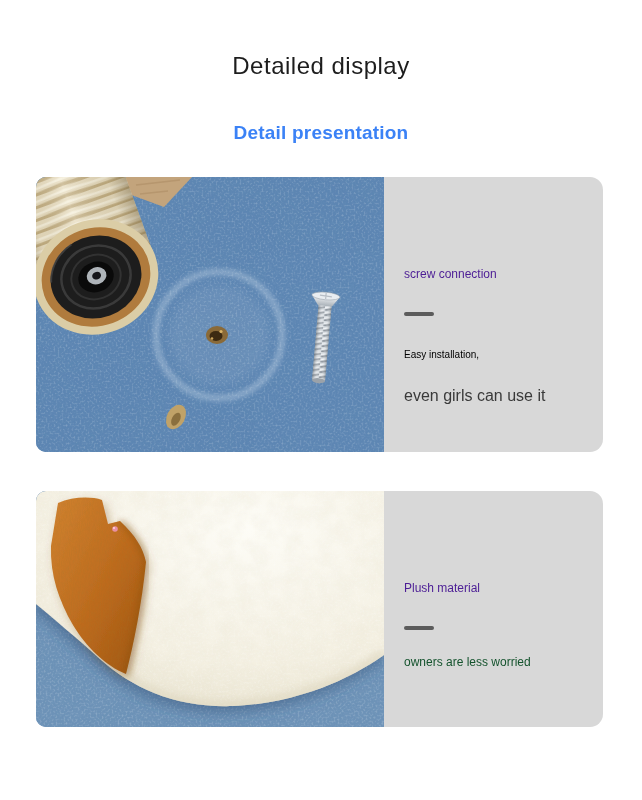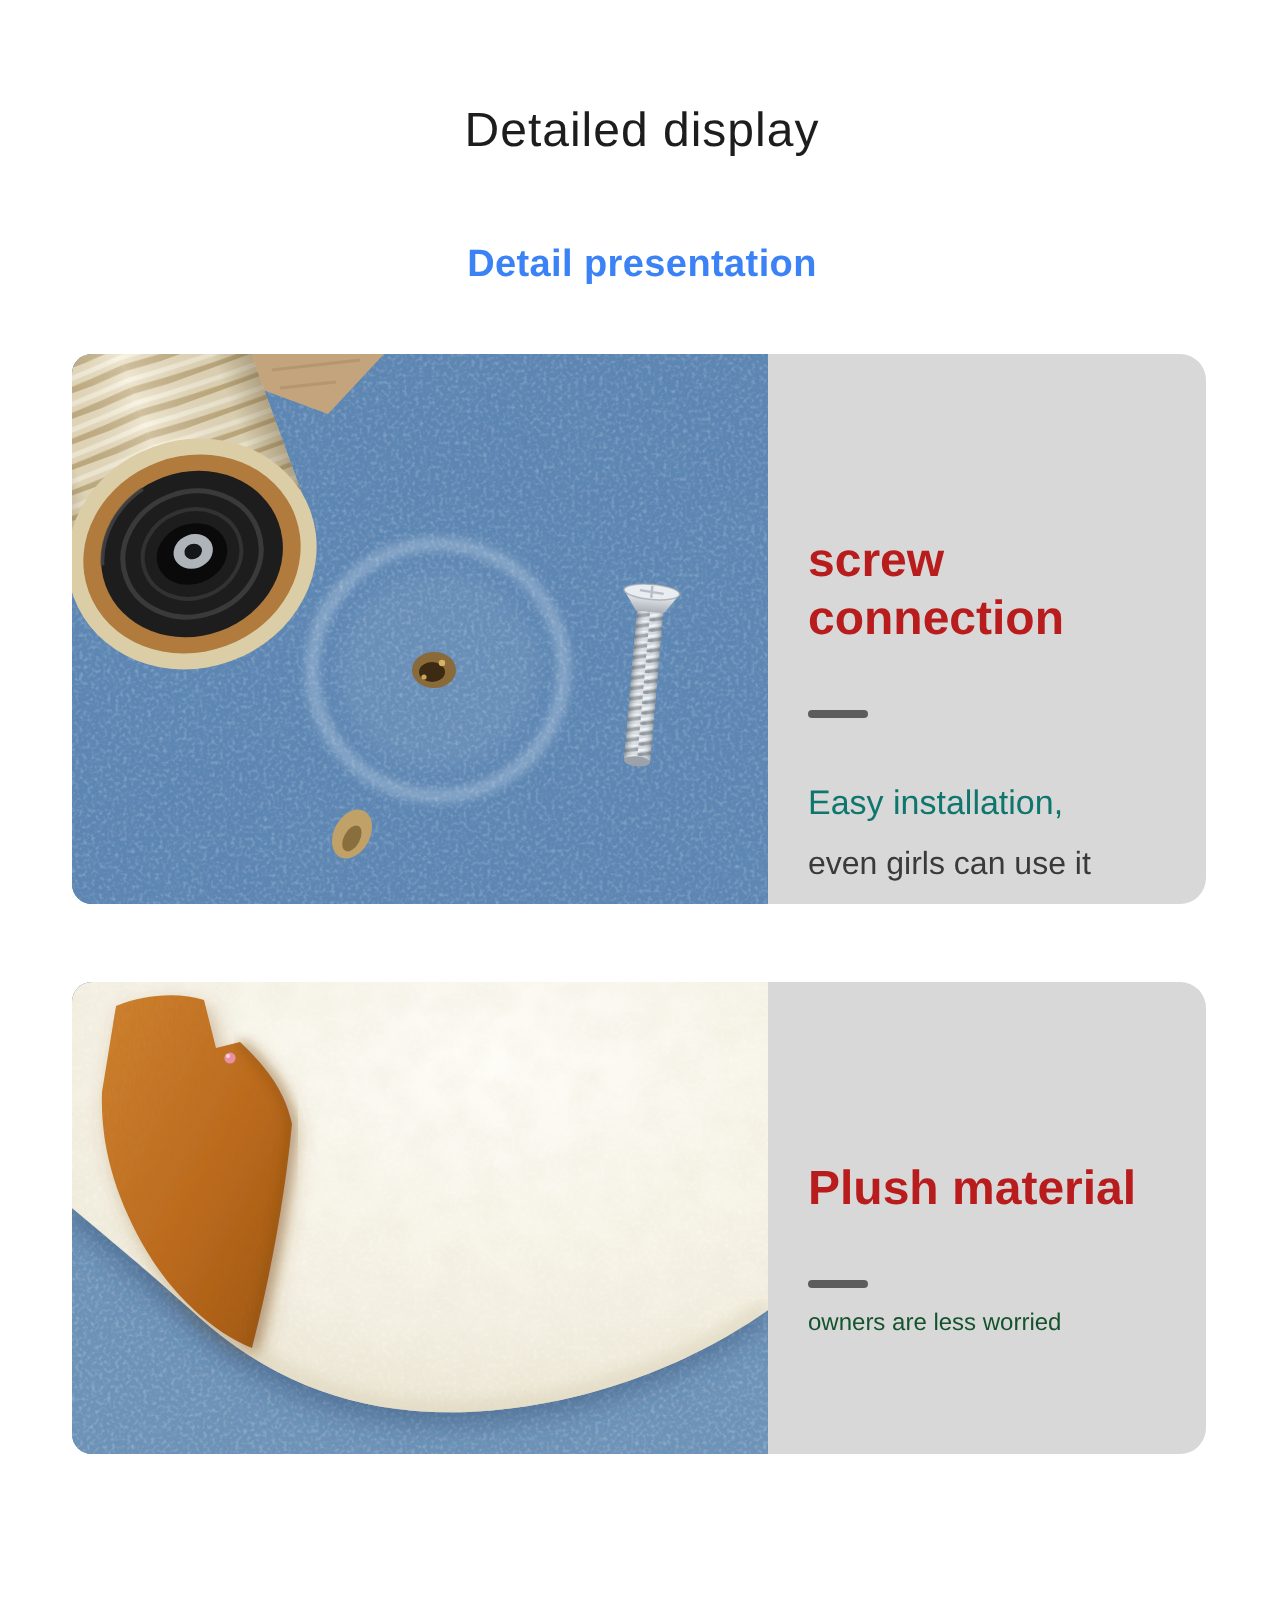--- a/index.html
+++ b/index.html
@@ -23,26 +23,26 @@
   .detail-card.first{margin-top:33px;height:275px;}
   .detail-card.second{margin-top:39px;height:236px;}
   .photo{
     width:348px;flex:0 0 348px;border-radius:10px 0 0 10px;overflow:hidden;background:#5d86b3;
   }
   .photo svg{display:block;}
   .panel{
     flex:1;background:#d8d8d8;border-radius:0 13px 13px 0;
     box-sizing:border-box;padding:90px 14px 0 20px;
   }
-  .panel-title{font-size:24px;font-weight:700;color:#b91c1c;line-height:1.2;}
+  .panel-title{font-size:12px;font-weight:400;color:#4c1d95;line-height:1.2;}
   .dash{width:30px;height:4px;border-radius:2px;background:#5c5c5c;margin-top:30px;}
-  .line-small{font-size:17px;color:#0f766e;line-height:1.3;}
+  .line-small{font-size:10px;color:#000000;line-height:1.3;}
   .line-big{font-size:16px;color:#3a3a3a;line-height:1.3;}
   .panel .first-line{margin-top:32px;}
-  .panel .second-line{margin-top:10px;}
+  .panel .second-line{margin-top:25px;}
   .panel-2 .line-big{color:#6a6a6a;}
   .panel-2 .line-small{font-size:12px;color:#14532d;}
 </style>
 </head>
 <body>
 
 <div class="page">
 
   <h1 class="page-title">Detailed display</h1>
   <h2 class="page-subtitle">Detail presentation</h2>

